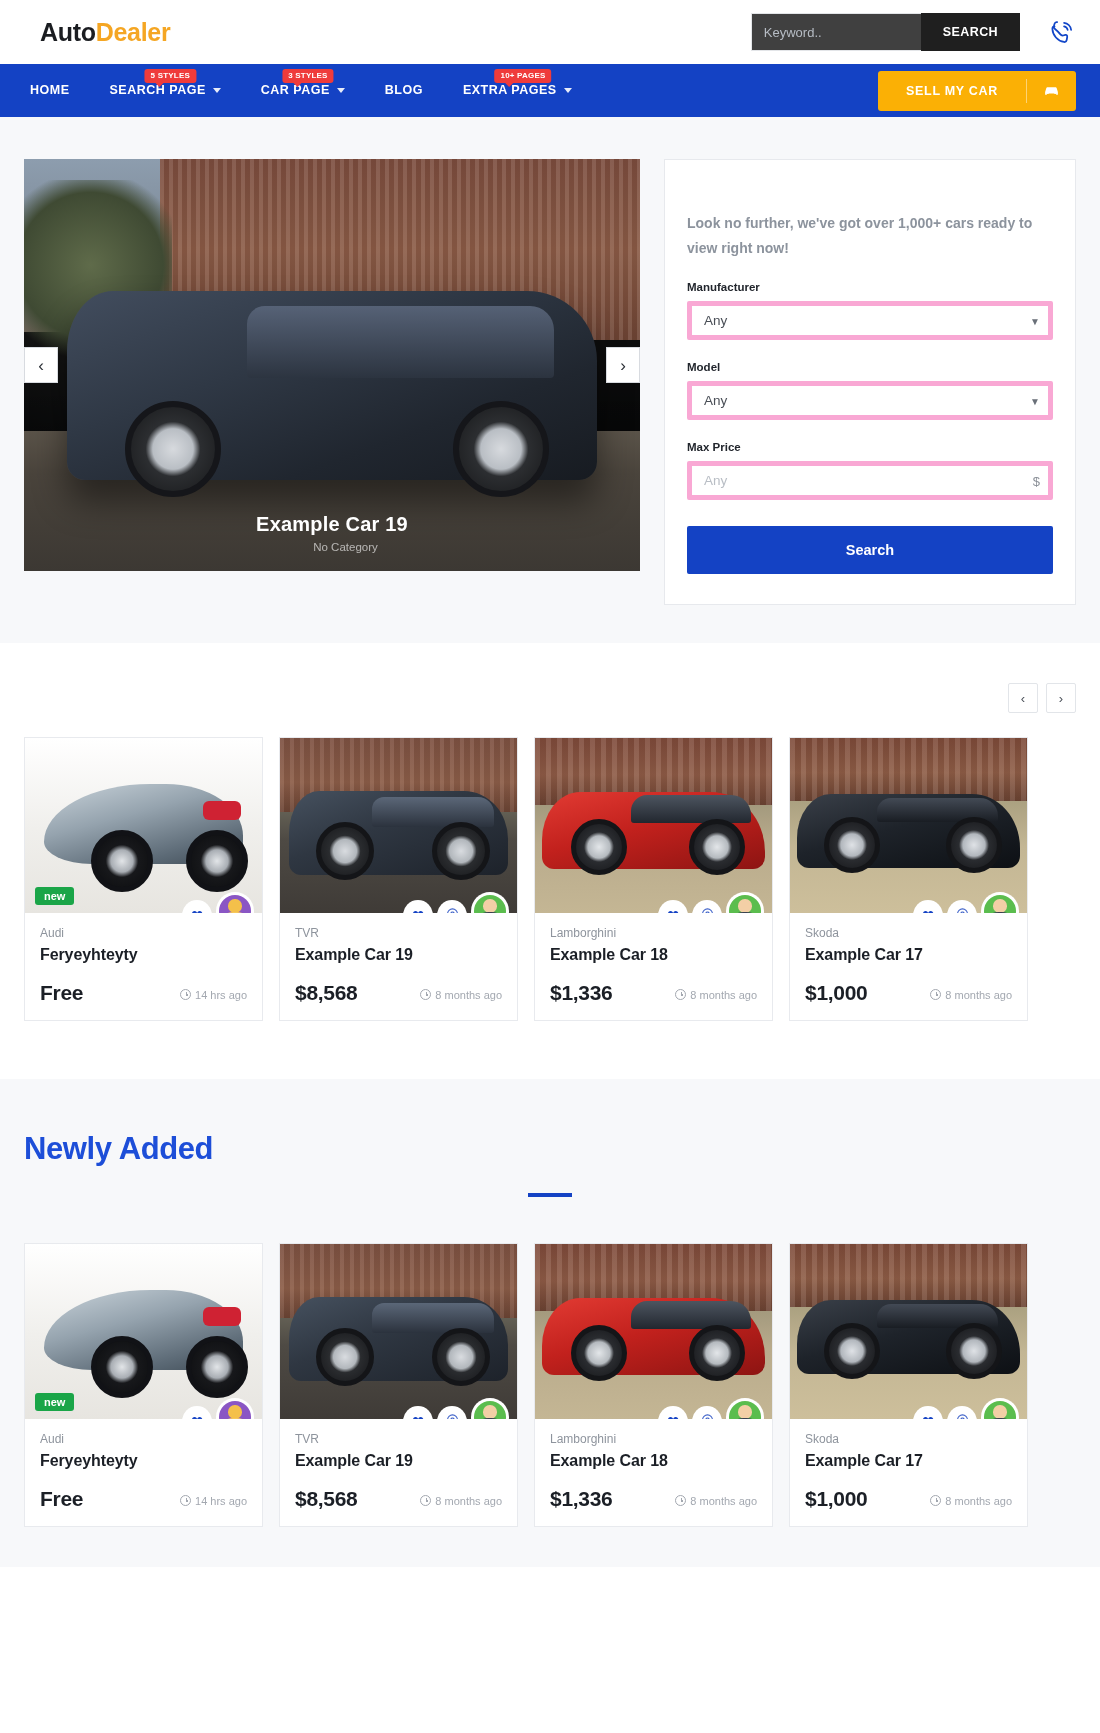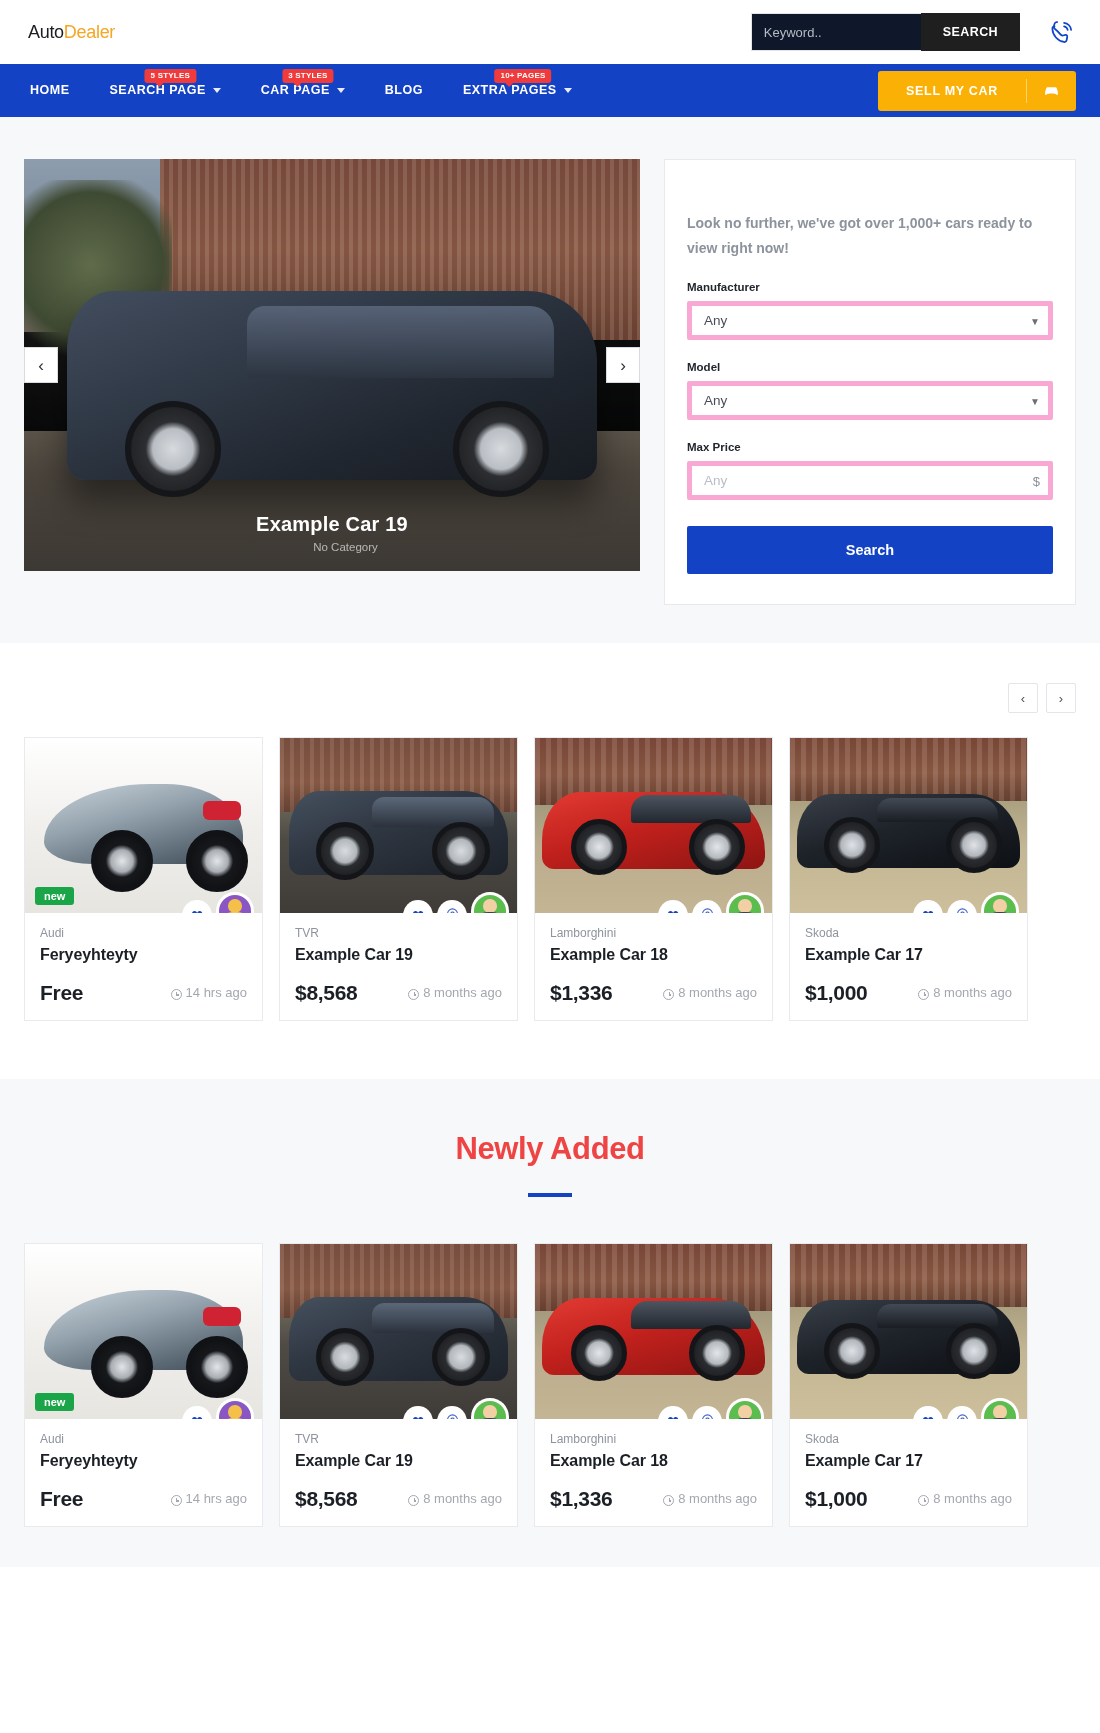--- a/index.html
+++ b/index.html
@@ -13,44 +13,44 @@
 
   
   .topbar {
     height: 64px;
     background: #ffffff;
     display: flex;
     align-items: center;
     padding: 0 24px;
   }
   .logo {
-    font-size: 18px;
-    font-weight: normal;
+    font-size: 25px;
+    font-weight: bold;
     letter-spacing: -0.3px;
-    margin-left: 4px;
+    margin-left: 16px;
   }
   .logo .auto { color: #1b1d21; }
   .logo .dealer { color: #f5a623; }
   .topbar-right {
     margin-left: auto;
     display: flex;
     align-items: center;
     gap: 0;
   }
   .search-wrap { display: flex; align-items: stretch; height: 38px; }
   .search-input {
     width: 170px;
     border: 1px solid #e3e5e8;
     border-right: none;
     padding: 0 12px;
     font-size: 13px;
     color: #8a9099;
     font-family: "Liberation Sans", sans-serif;
     outline: none;
-    background: #0f172a;
+    background: #404040;
   }
   .search-input::placeholder { color: #b6bcc4; }
   .search-btn {
     background: #1f1f1f;
     color: #ffffff;
     border: none;
     font-size: 12.5px;
     font-weight: bold;
     letter-spacing: 0.4px;
     padding: 0 22px;
@@ -528,23 +528,23 @@
     justify-content: space-between;
   }
   .card-price {
     font-size: 21px;
     font-weight: bold;
     color: #1b1f26;
     letter-spacing: -0.3px;
   }
   .card-time {
     color: #a3a8b0;
-    font-size: 13px;
+    font-size: 11px;
     display: flex;
-    align-items: flex-end;
+    align-items: flex-start;
     gap: 4px;
   }
   .clock {
     width: 11px; height: 11px;
     border: 1.3px solid #a3a8b0;
     border-radius: 50%;
     position: relative;
     display: inline-block;
   }
   .clock::after {
@@ -561,24 +561,24 @@
     width: 28%; height: 1.3px;
     background: #a3a8b0;
   }
 
   
   .newly-section {
     background: #f7f8fa;
     padding: 52px 24px 40px 24px;
   }
   .section-title {
-    text-align: center;
+    text-align: left;
     font-size: 31px;
     font-weight: bold;
-    color: #ef4444;
+    color: #1d4ed8;
     letter-spacing: -0.4px;
   }
   .section-rule {
     width: 44px; height: 4px;
     background: #1442c4;
     margin: 26px auto 0 auto;
   }
   .newly-cards { margin-top: 46px; }
 </style>
 </head>

